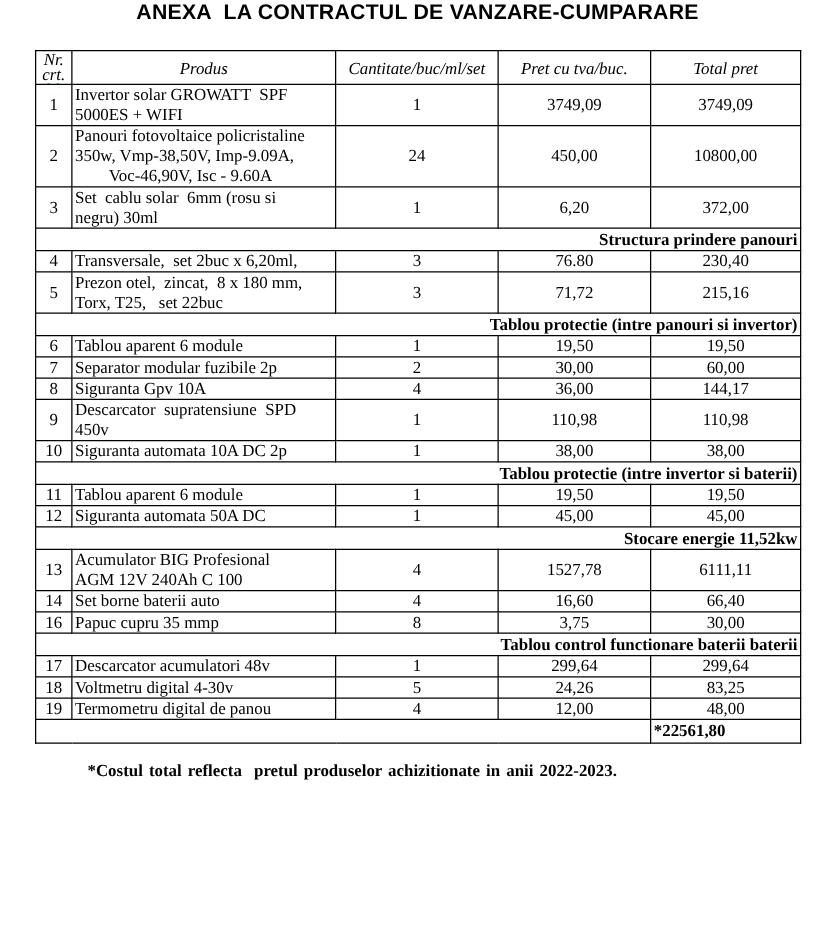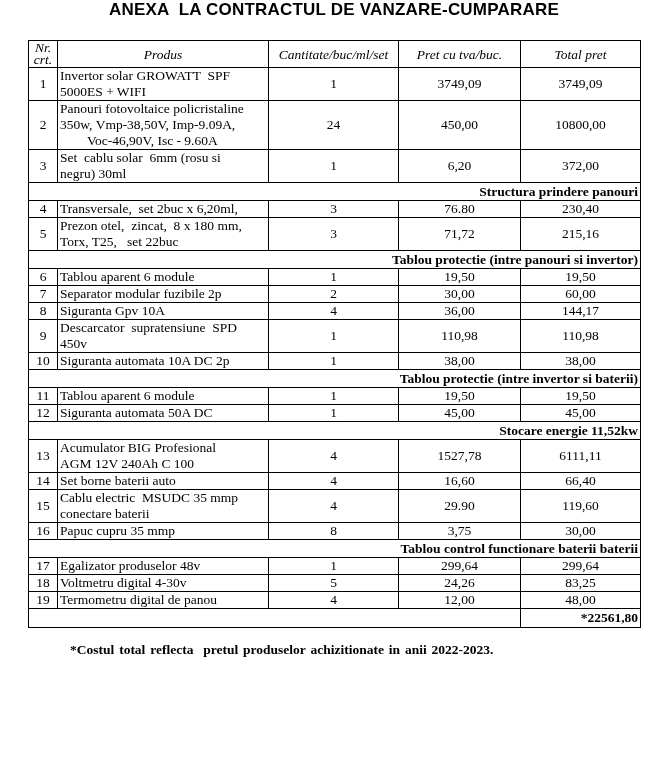--- a/index.html
+++ b/index.html
@@ -60,21 +60,21 @@
   td.c-num  { text-align: center; }
   td.c-section {
     font-weight: bold;
     text-align: right;
     padding: 0 2px 0 4px;
     line-height: 17px;
   }
   tfoot td { height: 18px; }
   td.c-total {
     font-weight: bold;
-    text-align: right;
+    text-align: left;
   }
 
   .note {
     margin: 14px 0 0 30px;
     font-size: 13.5px;
     line-height: 15px;
   }
   .note-label { font-weight: normal; }
   .note-bold {
     font-weight: bold;
@@ -239,44 +239,36 @@
   </tr>
 
   <tr>
     <td class="c-nr">14</td>
     <td class="c-produs">Set borne baterii auto</td>
     <td class="c-num">4</td>
     <td class="c-num">16,60</td>
     <td class="c-num">66,40</td>
   </tr>
 
-  <tr>
-    <td class="c-nr">15</td>
-    <td class="c-produs">Cablu electric  MSUDC 35 mmp
-conectare baterii</td>
-    <td class="c-num">4</td>
-    <td class="c-num">29.90</td>
-    <td class="c-num">119,60</td>
-  </tr>
 
   <tr>
     <td class="c-nr">16</td>
     <td class="c-produs">Papuc cupru 35 mmp</td>
     <td class="c-num">8</td>
     <td class="c-num">3,75</td>
     <td class="c-num">30,00</td>
   </tr>
 
   <tr>
     <td class="c-section" colspan="5">Tablou control functionare baterii baterii</td>
   </tr>
 
   <tr>
     <td class="c-nr">17</td>
-    <td class="c-produs">Egalizator produselor 48v</td>
+    <td class="c-produs">Descarcator acumulatori 48v</td>
     <td class="c-num">1</td>
     <td class="c-num">299,64</td>
     <td class="c-num">299,64</td>
   </tr>
 
   <tr>
     <td class="c-nr">18</td>
     <td class="c-produs">Voltmetru digital 4-30v</td>
     <td class="c-num">5</td>
     <td class="c-num">24,26</td>

